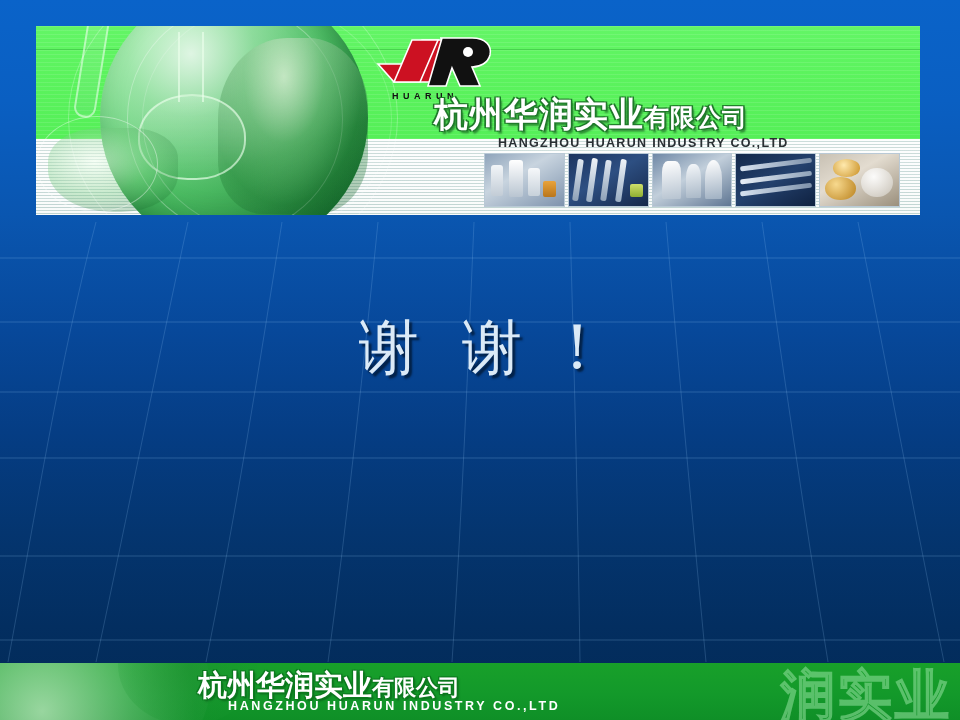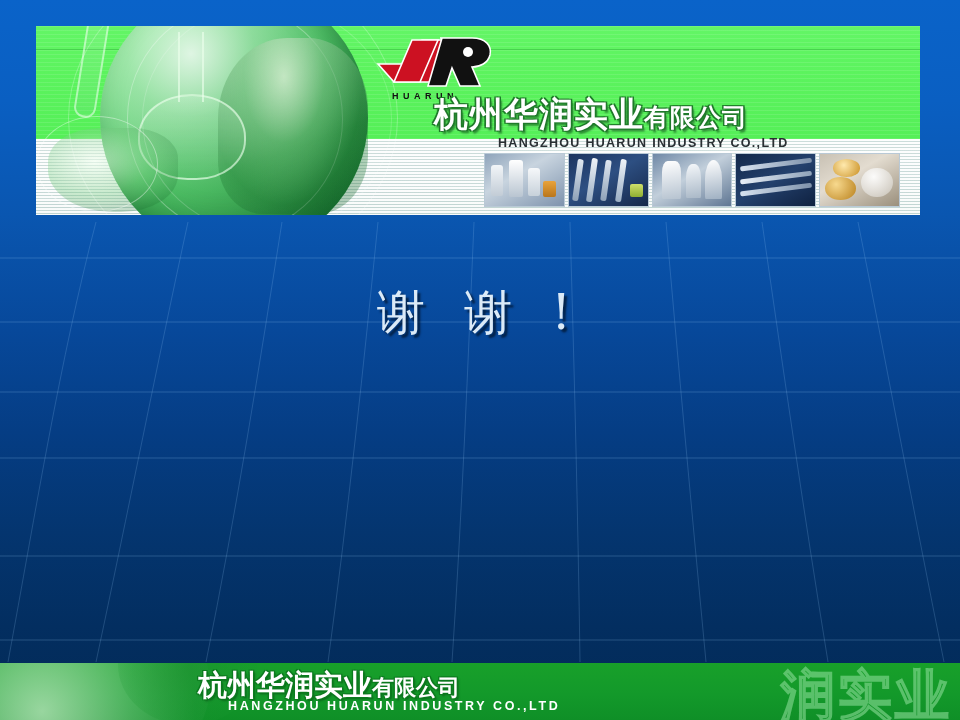--- a/index.html
+++ b/index.html
@@ -183,26 +183,27 @@
   .bottle{ position:absolute; border-radius:3px 3px 2px 2px; }
   .syr{ position:absolute; border-radius:2px; }
 
   
   #main-text{
     position:absolute; left:0; right:0; top:288px;
     text-align:center;
   }
   #thanks-cn{
     font-family:"DejaVu Serif", serif;
-    font-size:48px;
+    font-size:60px;
     line-height:1.04;
     color:#dbeaf7;
     letter-spacing:12px;
     text-shadow:3px 3px 2px rgba(0,18,40,.70);
     white-space:nowrap;
+    margin-top:28px;
   }
   #thanks-en{
     margin-top:12px;
     font-family:"Liberation Sans", sans-serif;
     font-weight:300;
     font-size:76px;
     line-height:1;
     color:#d9e9f8;
     letter-spacing:0px;
     text-shadow:3px 3px 2px rgba(0,18,40,.72);

